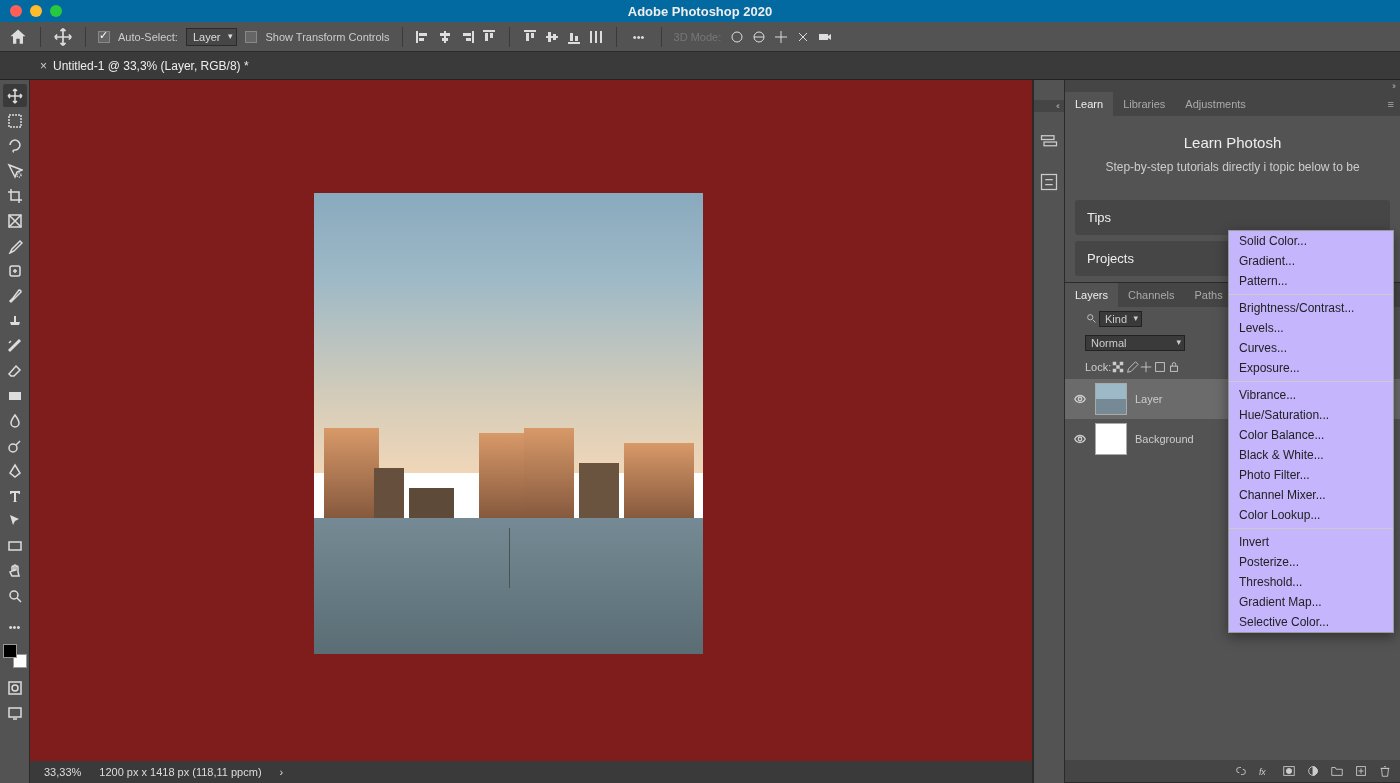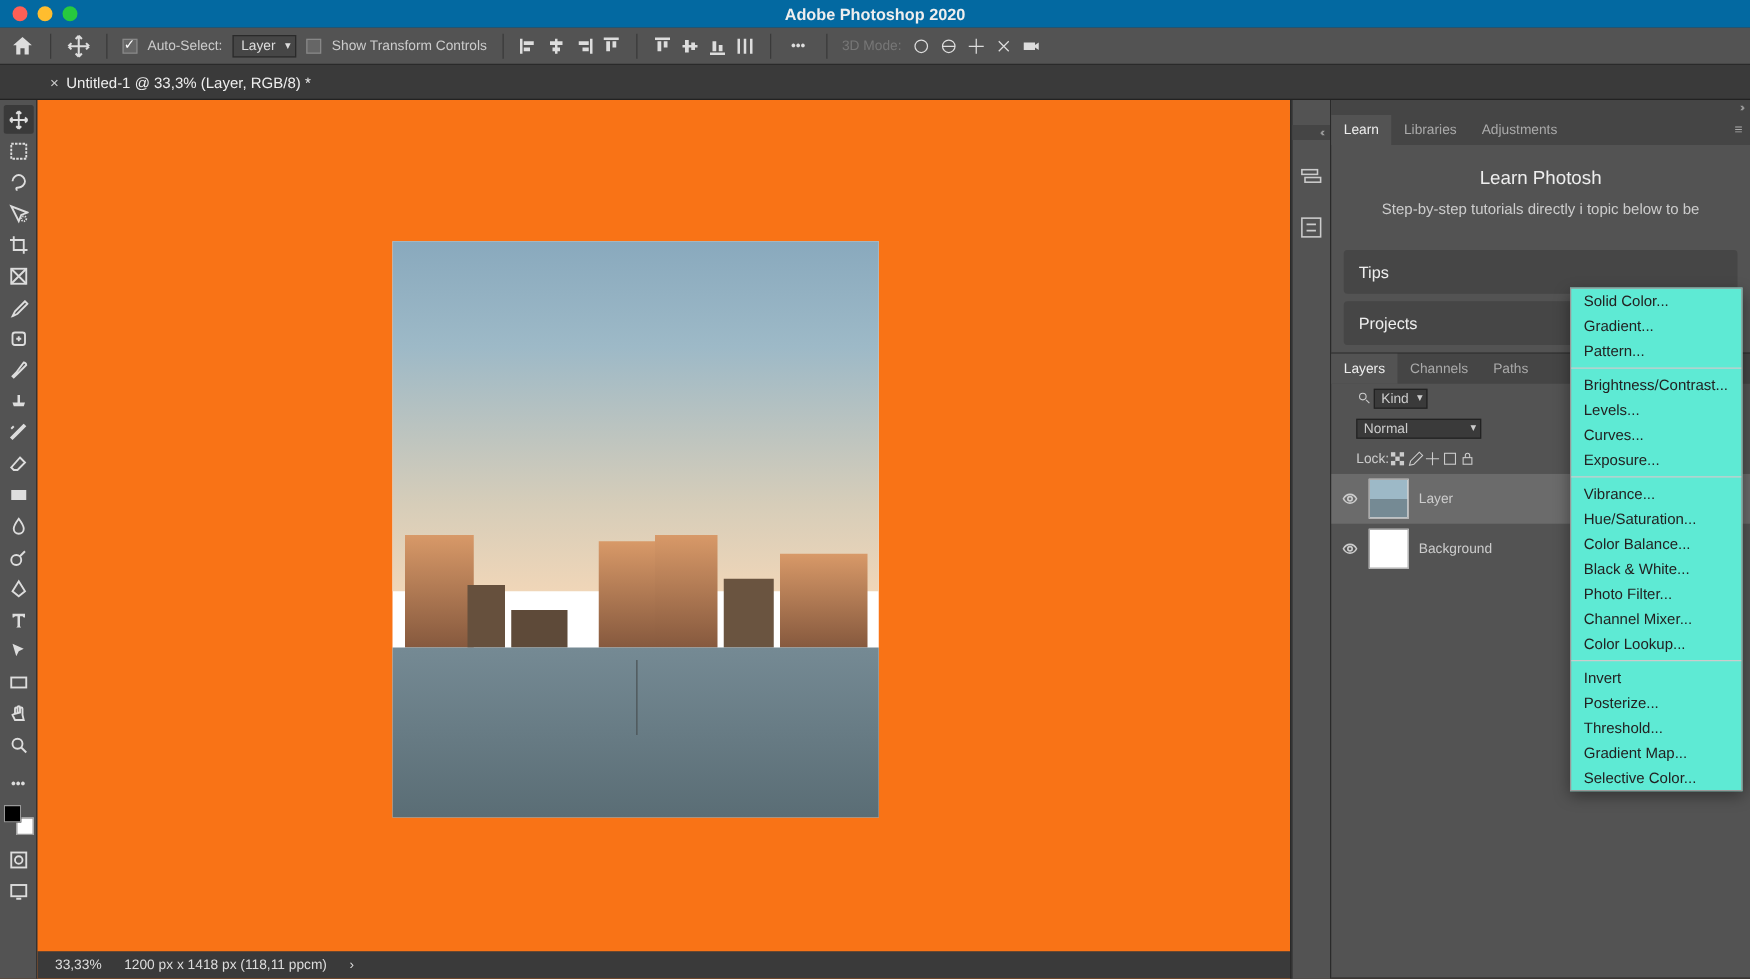--- a/index.html
+++ b/index.html
@@ -39,21 +39,21 @@
 .toolbar { width: 30px; background: #535353; display: flex; flex-direction: column; align-items: center; padding-top: 4px; gap: 2px; border-right: 1px solid #2a2a2a; }
 .tool { width: 24px; height: 23px; display: flex; align-items: center; justify-content: center; color: #ddd; border-radius: 2px; cursor: pointer; }
 .tool.active { background: #3a3a3a; }
 .tool svg { width: 16px; height: 16px; }
 .toolbar .sep { height: 4px; }
 .swatch-fg-bg { position: relative; width: 24px; height: 24px; margin-top: 4px; }
 .swatch-fg-bg .fg { position: absolute; top: 0; left: 0; width: 14px; height: 14px; background: #000; border: 1px solid #999; }
 .swatch-fg-bg .bg { position: absolute; bottom: 0; right: 0; width: 14px; height: 14px; background: #fff; border: 1px solid #999; }
 
 
-.canvas-area { flex: 1; background: #f97316; position: relative; }
+.canvas-area { flex: 1; background: #7f1d1d; position: relative; }
 .canvas { position: absolute; left: 284px; top: 113px; width: 389px; height: 461px; background: #fff; }
 .canvas .sky { position: absolute; top: 0; left: 0; right: 0; height: 280px; background: linear-gradient(#89a9bd 0%, #9db9c7 30%, #d6cdb9 75%, #f0d6b8 100%); }
 .canvas .buildings { position: absolute; top: 205px; left: 0; right: 0; height: 120px; }
 .bldg { position: absolute; bottom: 0; background: linear-gradient(#d89968, #86593e); }
 .b1 { left: 10px; width: 55px; height: 90px; }
 .b2 { left: 60px; width: 30px; height: 50px; background: #66503d; }
 .b3 { left: 95px; width: 45px; height: 30px; background: #5e4a39; }
 .b4 { left: 165px; width: 45px; height: 85px; }
 .b5 { left: 210px; width: 50px; height: 90px; }
 .b6 { left: 265px; width: 40px; height: 55px; background: #6a5440; }
@@ -99,21 +99,21 @@
 .lrow .numbox { background: #3a3a3a; border: 1px solid #222; padding: 1px 4px; width: 38px; text-align: right; }
 .layer-item { display: flex; align-items: center; padding: 4px 8px; gap: 8px; }
 .layer-item.sel { background: #6b6b6b; }
 .eye { width: 14px; height: 14px; }
 .thumb { width: 32px; height: 32px; border: 1px solid #aaa; background: #fff; position: relative; overflow: hidden; }
 .thumb.img::before { content: ""; position: absolute; inset: 0; background: linear-gradient(#9db9c7 50%, #758a94 50%); }
 .layer-bottom { display: flex; gap: 10px; padding: 4px 8px; justify-content: flex-end; background: #454545; }
 .layer-bottom .lic { width: 14px; height: 14px; color: #ccc; }
 
 
-.ctx-menu { position: absolute; right: 6px; top: 230px; width: 138px; background: #5eead4; border: 1px solid #999; box-shadow: 0 4px 12px rgba(0,0,0,.4); color: #222; font-size: 12px; z-index: 100; }
+.ctx-menu { position: absolute; right: 6px; top: 230px; width: 166px; background: #c4b5fd; border: 1px solid #999; box-shadow: 0 4px 12px rgba(0,0,0,.4); color: #222; font-size: 12px; z-index: 100; }
 .ctx-menu .mi { padding: 3px 10px; cursor: pointer; }
 .ctx-menu .msep { height: 1px; background: #ccc; margin: 3px 0; }
 </style>
 </head>
 <body>
 
 <div class="titlebar">
   <div class="traffic-lights">
     <div class="tl red"></div>
     <div class="tl yellow"></div>
@@ -493,20 +493,46 @@
             </div>
             <div class="layer-item">
               <svg class="eye" viewBox="0 0 16 16" fill="none" stroke="#ccc" stroke-width="1.5">
                 <path d="M2 8s2-4 6-4 6 4 6 4-2 4-6 4-6-4-6-4z"></path>
                 <circle cx="8" cy="8" r="2"></circle>
               </svg>
               <div class="thumb "></div>
               <span>Background</span>
             </div>
           </div>
+        <div class="layer-bottom">
+          <svg class="lic" viewBox="0 0 16 16" fill="none" stroke="currentColor">
+              <path d="M6 10a3 3 0 010-6h2M10 6a3 3 0 010 6H8"></path>
+            </svg>
+          <svg class="lic" viewBox="0 0 16 16" fill="currentColor">
+              <text x="1" y="12" font-size="10" font-style="italic">fx</text>
+            </svg>
+          <svg class="lic" viewBox="0 0 16 16" fill="none" stroke="currentColor">
+              <rect x="2" y="3" width="12" height="10"></rect>
+              <circle cx="8" cy="8" r="3" fill="currentColor"></circle>
+            </svg>
+          <svg class="lic" viewBox="0 0 16 16" fill="none" stroke="currentColor">
+              <circle cx="8" cy="8" r="5"></circle>
+              <path d="M8 3a5 5 0 010 10z" fill="currentColor"></path>
+            </svg>
+          <svg class="lic" viewBox="0 0 16 16" fill="none" stroke="currentColor">
+              <path d="M2 4h4l1 2h7v7H2z"></path>
+            </svg>
+          <svg class="lic" viewBox="0 0 16 16" fill="none" stroke="currentColor">
+              <rect x="3" y="3" width="10" height="10"></rect>
+              <path d="M8 5v6M5 8h6"></path>
+            </svg>
+          <svg class="lic" viewBox="0 0 16 16" fill="none" stroke="currentColor">
+              <path d="M4 5h8l-1 9H5zM3 5h10M7 3h2"></path>
+            </svg>
+        </div>
       </div>
     </div>
   </div>
 </div>
 
 <div class="ctx-menu" id="ctx">
     <div class="mi">Solid Color...</div>
     <div class="mi">Gradient...</div>
     <div class="mi">Pattern...</div>
     <div class="msep"></div>

